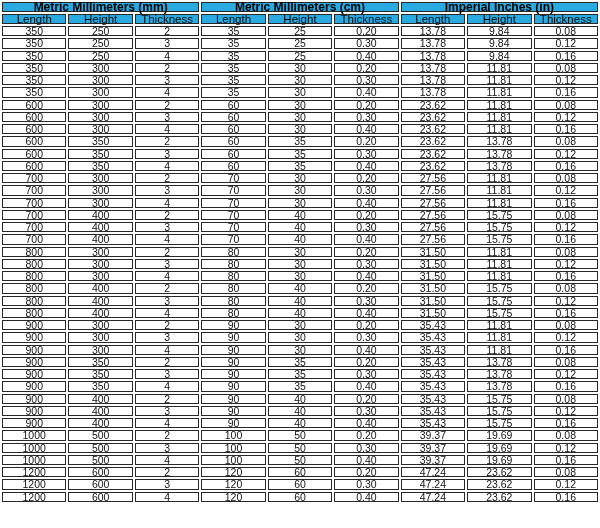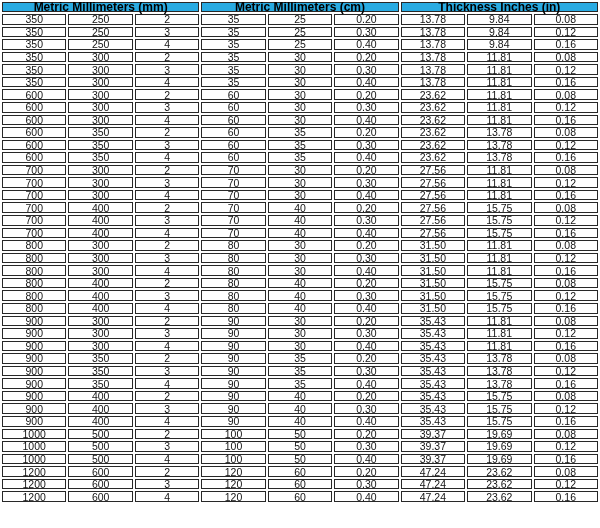--- a/index.html
+++ b/index.html
@@ -55,21 +55,32 @@
       <col>
       <col>
       <col>
       <col>
       <col>
   </colgroup>
   <thead>
     <tr>
       <th colspan="3" class="section-title">Metric Millimeters (mm)</th>
       <th colspan="3" class="section-title">Metric Millimeters (cm)</th>
-      <th colspan="3" class="section-title">Thickness Inches (in)</th>
+      <th colspan="3" class="section-title">Imperial Inches (in)</th>
+    </tr>
+    <tr>
+      <th class="col-head">Length</th>
+      <th class="col-head">Height</th>
+      <th class="col-head">Thickness</th>
+      <th class="col-head">Length</th>
+      <th class="col-head">Height</th>
+      <th class="col-head">Thickness</th>
+      <th class="col-head">Length</th>
+      <th class="col-head">Height</th>
+      <th class="col-head">Thickness</th>
     </tr>
   </thead>
   <tbody>
       <tr>
         <td>350</td>
         <td>250</td>
         <td>2</td>
         <td>35</td>
         <td>25</td>
         <td>0.20</td>

